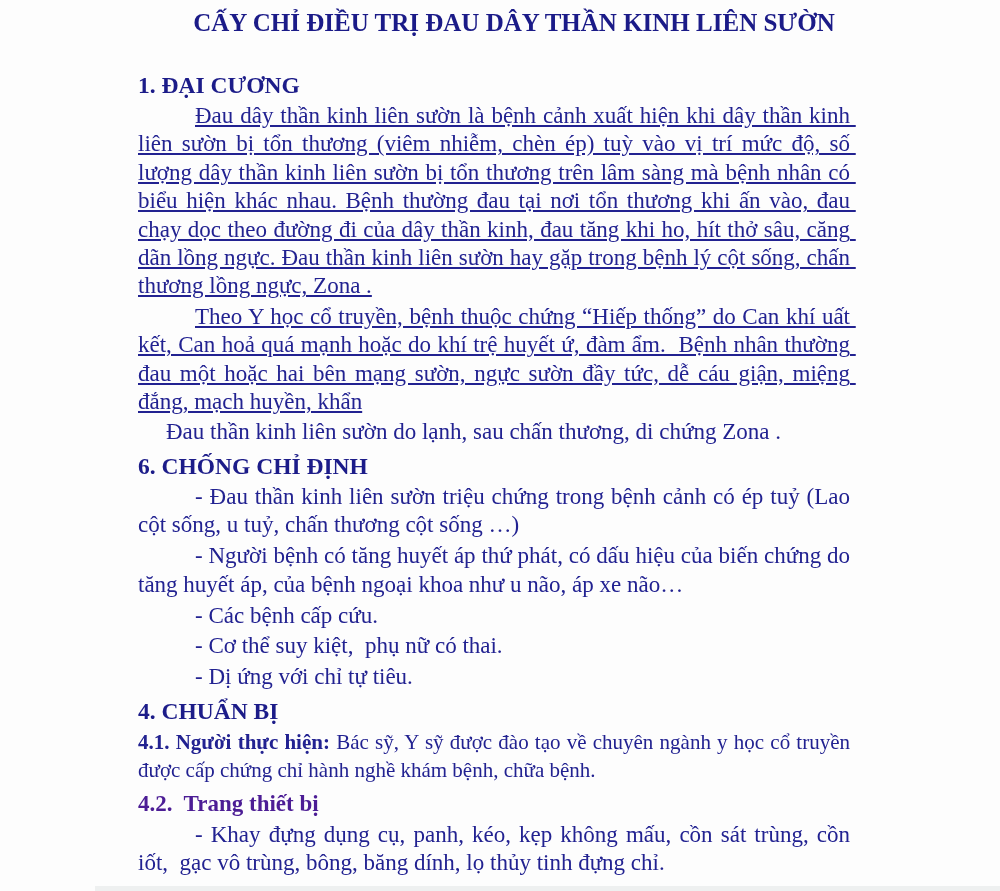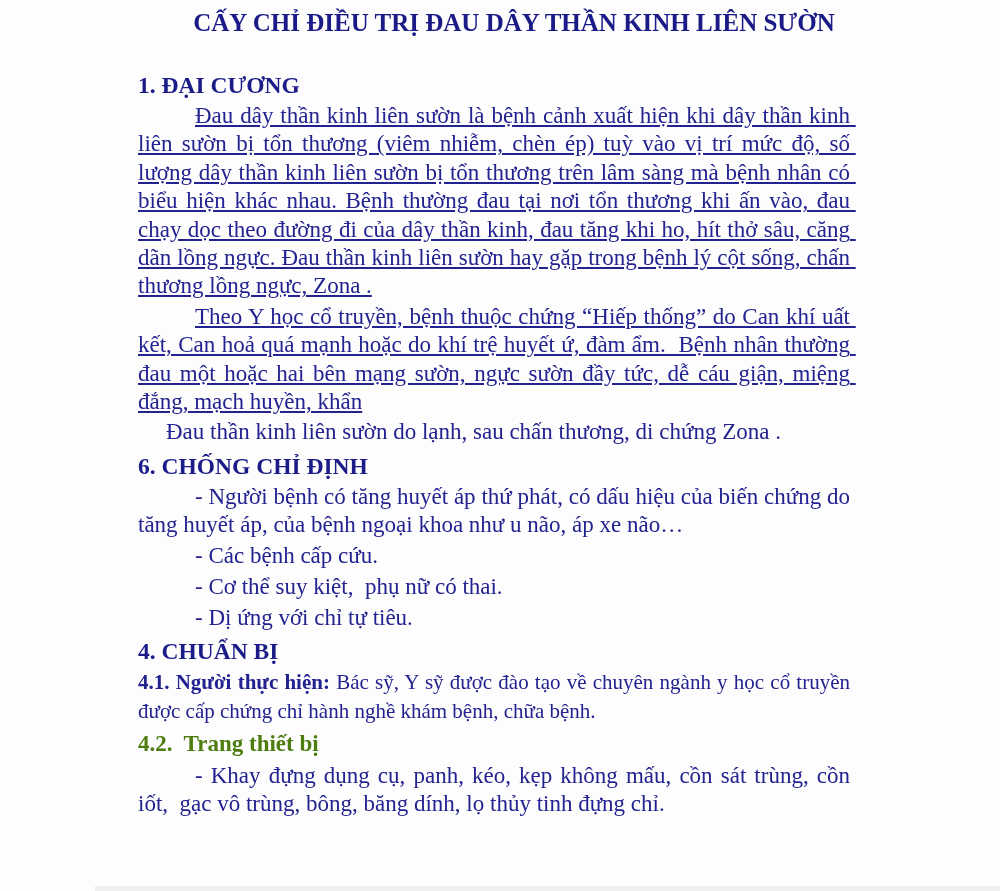--- a/index.html
+++ b/index.html
@@ -73,21 +73,21 @@
   }
   .sub-lead {
     font-weight: bold;
     white-space: pre-wrap;
   }
   .sub-heading {
     font-weight: bold;
     font-size: 23px;
     line-height: 28.4px;
     margin: 5px 0 3px 0;
-    color: #4d7c0f;
+    color: #4c1d95;
     white-space: pre-wrap;
   }
   .bottom-edge {
     position: absolute;
     left: 95px;
     right: 0;
     bottom: 0;
     height: 5px;
     background: #eef0f0;
   }
@@ -99,20 +99,21 @@
 
   <h1 class="doc-title">CẤY CHỈ ĐIỀU TRỊ ĐAU DÂY THẦN KINH LIÊN SƯỜN</h1>
 
   <h2 class="sec-heading first-heading">1. ĐẠI CƯƠNG</h2>
   <p class="para">Đau dây thần kinh liên sườn là bệnh cảnh xuất hiện khi dây thần kinh liên sườn bị tổn thương (viêm nhiễm, chèn ép) tuỳ vào vị trí mức độ, số lượng dây thần kinh liên sườn bị tổn thương trên lâm sàng mà bệnh nhân có biểu hiện khác nhau. Bệnh thường đau tại nơi tổn thương khi ấn vào, đau chạy dọc theo đường đi của dây thần kinh, đau tăng khi ho, hít thở sâu, căng dãn lồng ngực. Đau thần kinh liên sườn hay gặp trong bệnh lý cột sống, chấn thương lồng ngực, Zona .</p>
   <p class="para">Theo Y học cổ truyền, bệnh thuộc chứng “Hiếp thống” do Can khí uất kết, Can hoả quá mạnh hoặc do khí trệ huyết ứ, đàm ẩm.  Bệnh nhân thường đau một hoặc hai bên mạng sườn, ngực sườn đầy tức, dễ cáu giận, miệng đắng, mạch huyền, khẩn</p>
 
   <p class="single-line">Đau thần kinh liên sườn do lạnh, sau chấn thương, di chứng Zona .</p>
 
   <h2 class="sec-heading">6. CHỐNG CHỈ ĐỊNH</h2>
+  <p class="list-item">- Đau thần kinh liên sườn triệu chứng trong bệnh cảnh có ép tuỷ (Lao cột sống, u tuỷ, chấn thương cột sống …)</p>
   <p class="list-item">- Người bệnh có tăng huyết áp thứ phát, có dấu hiệu của biến chứng do tăng huyết áp, của bệnh ngoại khoa như u não, áp xe não…</p>
   <p class="list-item">- Các bệnh cấp cứu.</p>
   <p class="list-item">- Cơ thể suy kiệt,  phụ nữ có thai.</p>
   <p class="list-item">- Dị ứng với chỉ tự tiêu.</p>
 
   <h2 class="sec-heading">4. CHUẨN BỊ</h2>
   <p class="sub-para"><span class="sub-lead">4.1. Người thực hiện:</span><span> Bác sỹ, Y sỹ được đào tạo về chuyên ngành y học cổ truyền được cấp chứng chỉ hành nghề khám bệnh, chữa bệnh.</span></p>
   <h3 class="sub-heading">4.2.  Trang thiết bị</h3>
   <p class="list-item">- Khay đựng dụng cụ, panh, kéo, kẹp không mấu, cồn sát trùng, cồn iốt,  gạc vô trùng, bông, băng dính, lọ thủy tinh đựng chỉ.</p>
 

